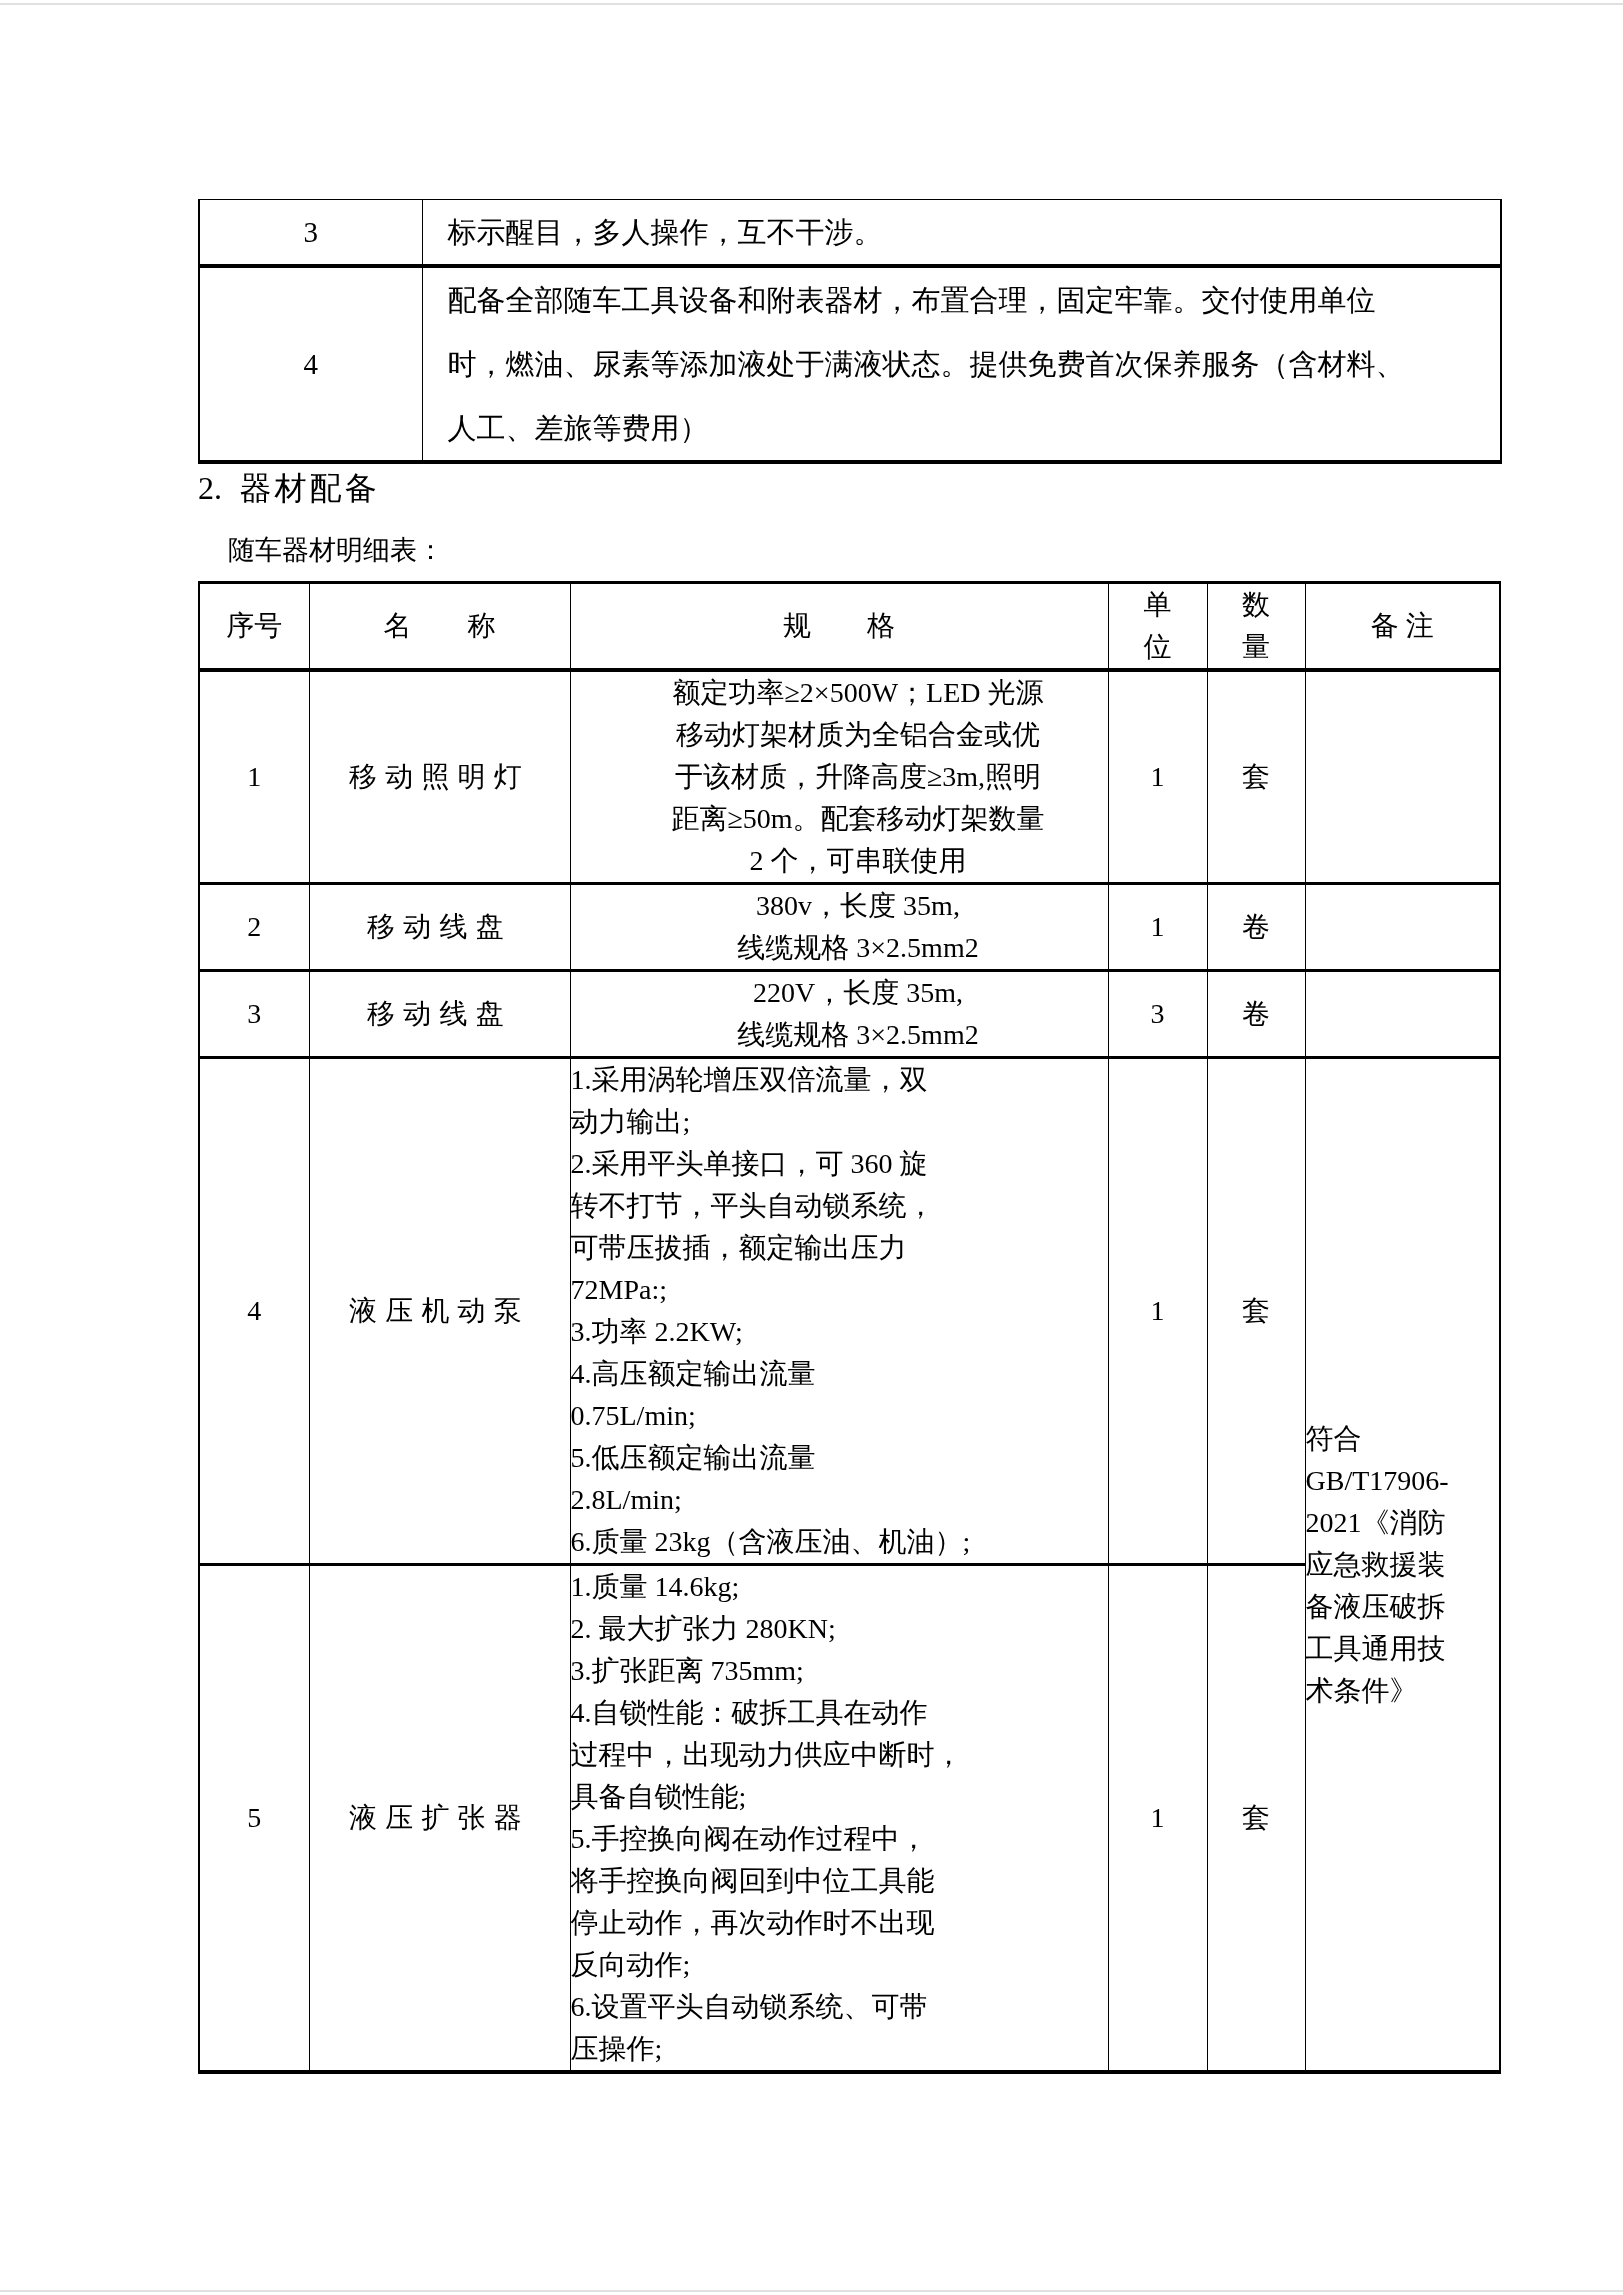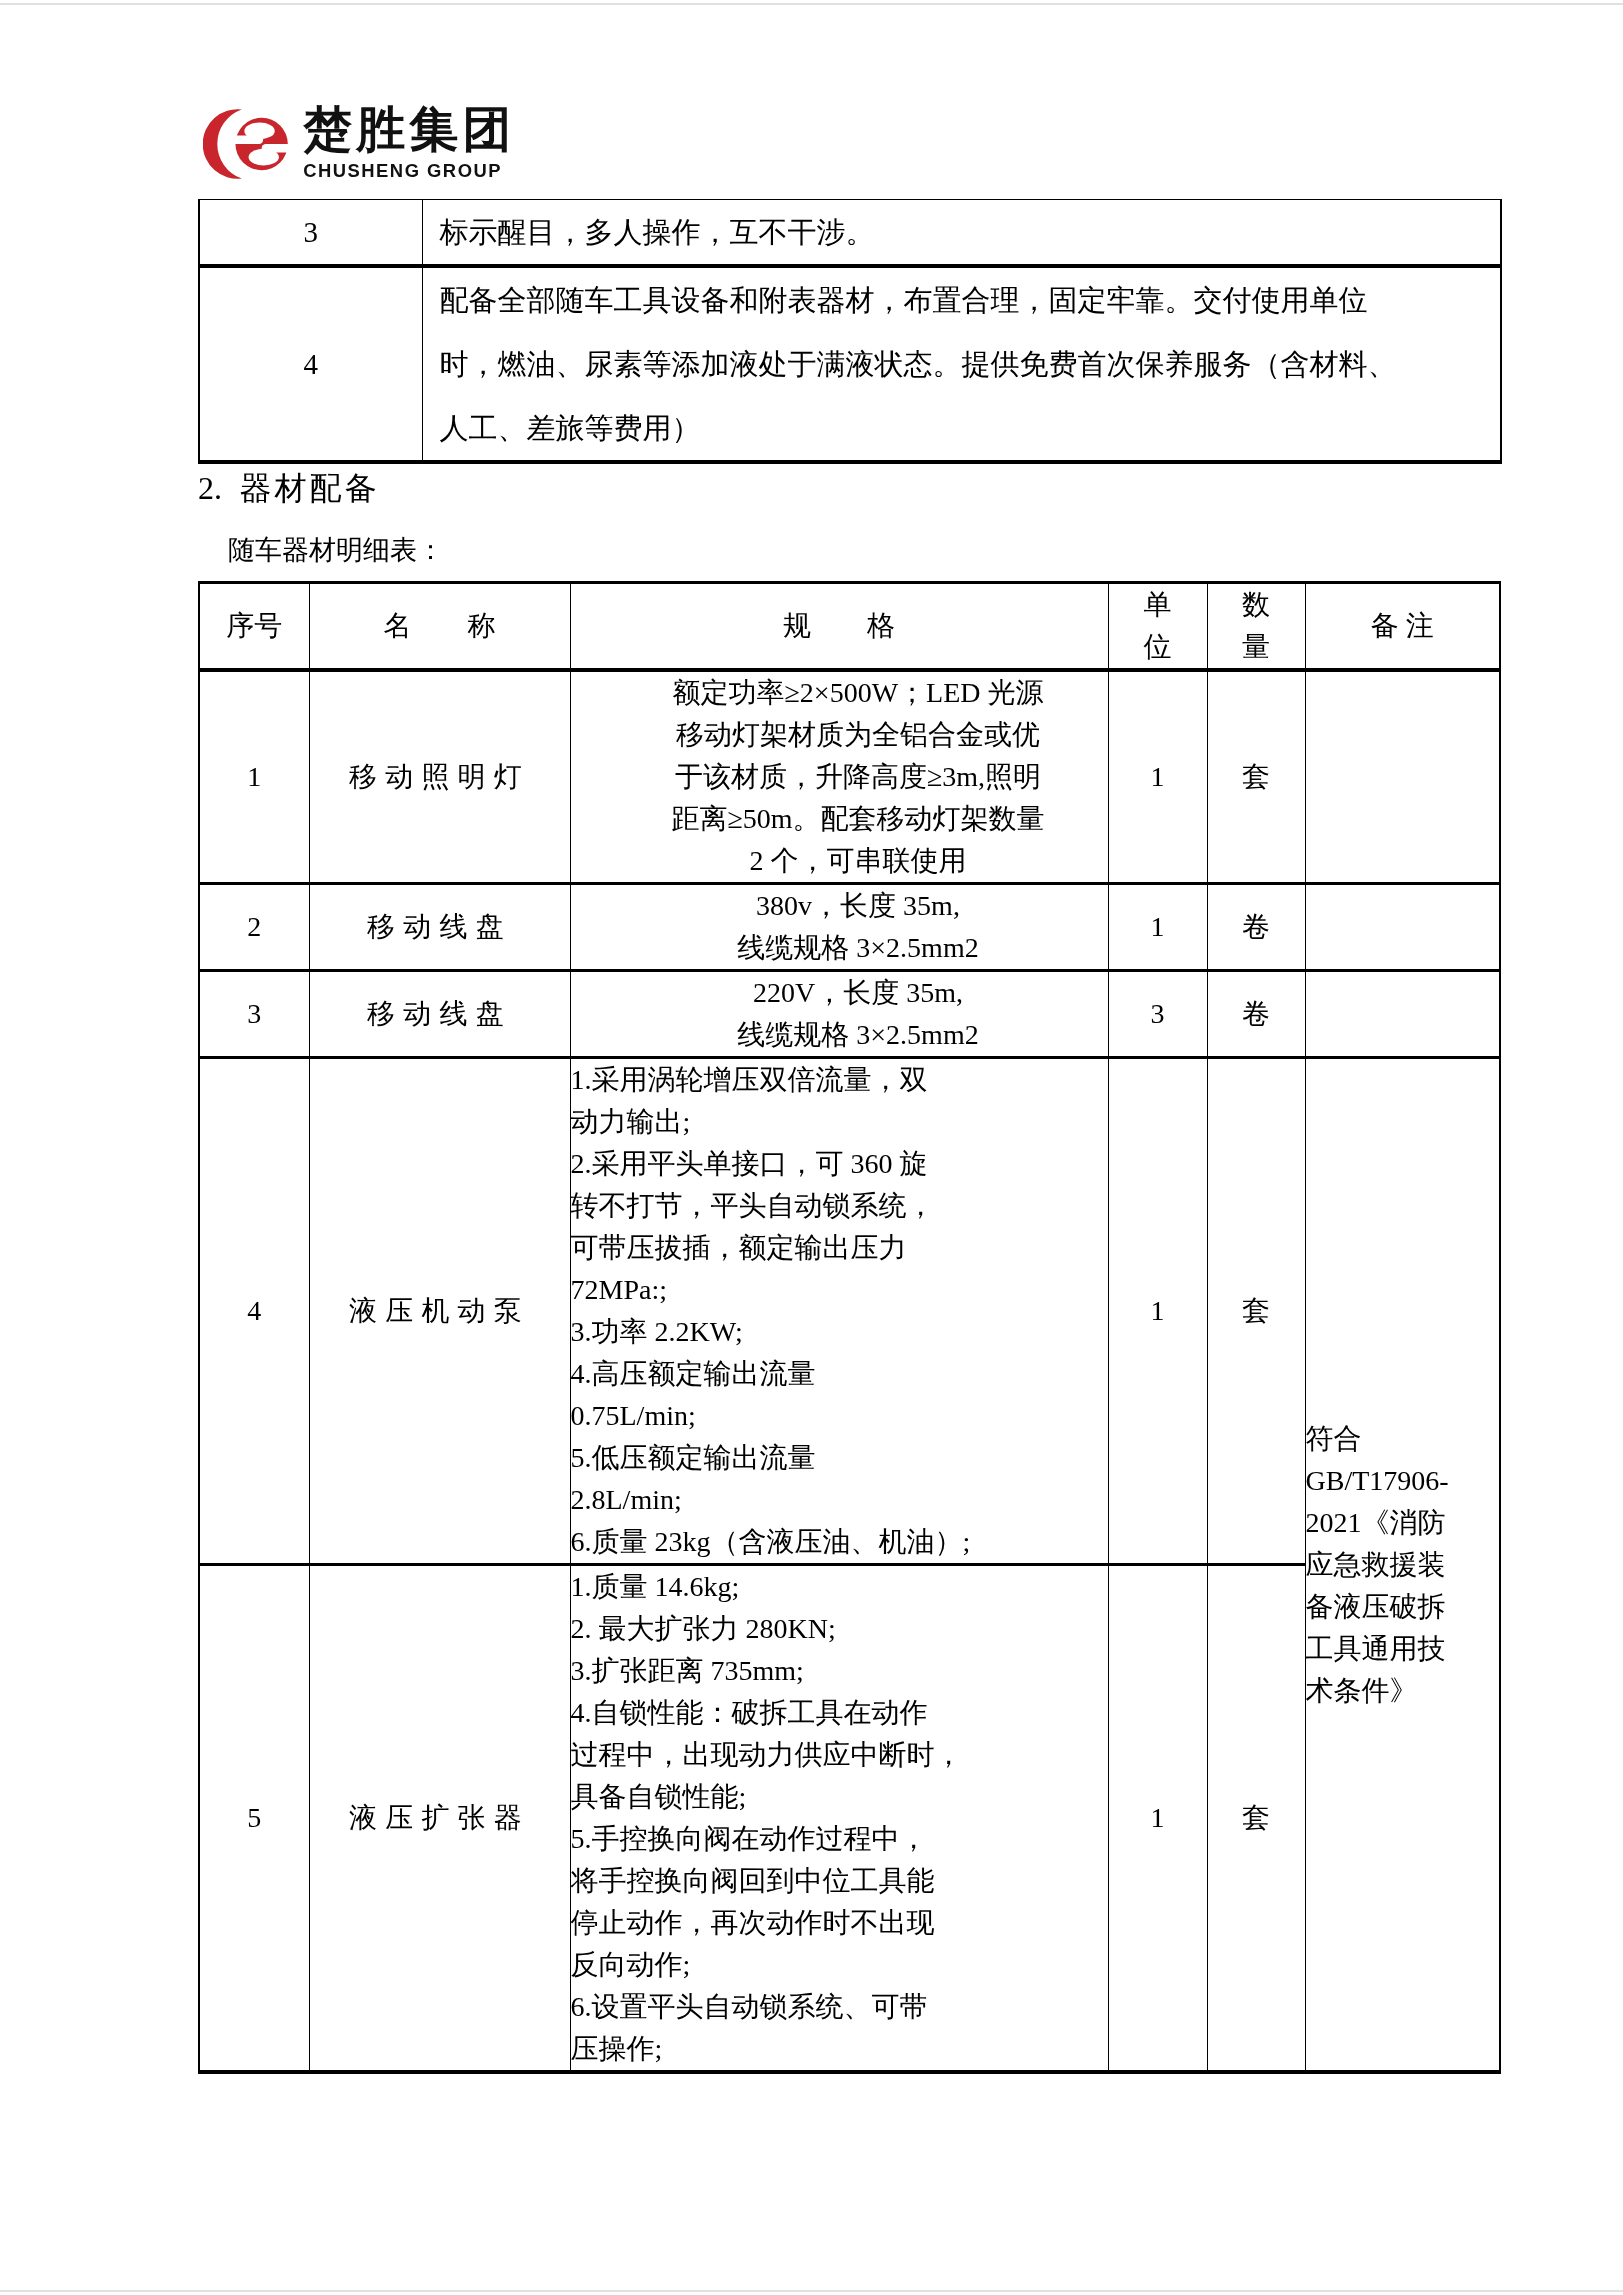--- a/index.html
+++ b/index.html
@@ -32,21 +32,21 @@
   td{padding:0;vertical-align:middle;border:1.5px solid #000;}
   .pre{white-space:pre-line;}
 
   
   .table1{
     position:absolute;left:198px;top:199px;width:1302px;
     font-size:29px;line-height:64px;
   }
   .table1{border:2px solid #000;border-top-width:1.5px;border-bottom-width:4.6px;}
   .table1 td.c-no{text-align:center;}
-  .table1 td.c-text{padding-left:17px;padding-right:13.3px;text-align:left;}
+  .table1 td.c-text{padding-left:25px;padding-right:13.3px;text-align:left;}
   .table1 tr.t1r3 td{border-bottom-width:4.1px;}
   .table1 tr.t1r3{height:55px;}
   .table1 tr.t1r4{height:190px;}
 
   
   .sec-heading{
     position:absolute;left:198px;top:468px;
     font-size:32px;font-weight:normal;line-height:41px;
   }
   .sec-heading .num{font-family:"Liberation Serif","DejaVu Serif",serif;}
@@ -87,36 +87,20 @@
     font-weight:bold;font-size:23.5px;
   }
 </style>
 </head>
 <body>
 
 <div class="page">
   <div class="edge-line edge-top"></div>
   <div class="edge-line edge-bottom"></div>
 
-  <div class="logo">
-    <svg class="logo-emblem" viewBox="0 0 170 160" xmlns="http://www.w3.org/2000/svg">
-
-      <path d="M 74,14 A 66.5,66.5 0 1 0 74,146 A 70,70 0 0 1 74,14 Z" fill="#c9252c"></path>
-
-      <circle cx="112" cy="80" r="50" fill="#c9252c"></circle>
-      <ellipse cx="108" cy="55" rx="29" ry="16" fill="#ffffff"></ellipse>
-      <ellipse cx="116" cy="105" rx="29" ry="16" fill="#ffffff"></ellipse>
-      <rect x="55" y="64" width="60" height="16" rx="8" fill="#ffffff"></rect>
-      <rect x="112" y="80" width="58" height="16" rx="8" fill="#ffffff"></rect>
-    </svg>
-    <div class="logo-text">
-      <div class="logo-cn">楚胜集团</div>
-      <div class="logo-en">CHUSHENG GROUP</div>
-    </div>
-  </div>
 
   <table class="table1">
     <colgroup>
         <col style="width:223px">
         <col style="width:1079px">
       </colgroup>
     <tbody>
         <tr class="t1r3">
       <td class="c-no">3</td>
       <td class="c-text pre">标示醒目，多人操作，互不干涉。</td>

